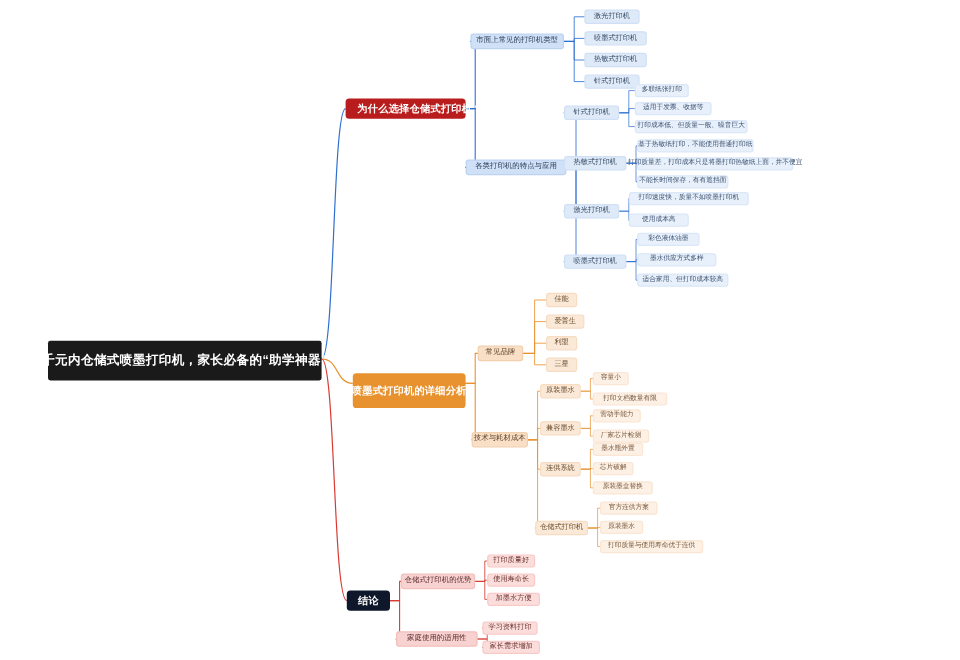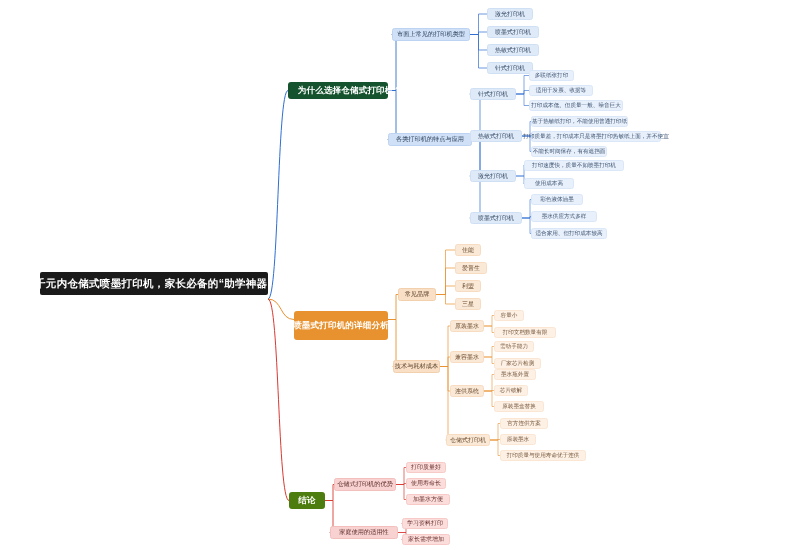--- a/index.html
+++ b/index.html
@@ -27,23 +27,23 @@
     padding:0 10px;height:22px;border-radius:2px;
     letter-spacing:.3px;
   }
 
   
   .n-l1{
     color:#ffffff;font-size:8.5px;font-weight:bold;
     padding:0 8px;height:17px;border-radius:3px;
     letter-spacing:.2px;
   }
-  .c-blue{background:#14532d;padding-left:32px;}
+  .c-blue{background:#b91c1c;padding-left:32px;}
   .c-orange{background:#e8922f;}
-  .c-red{background:#4d7c0f;}
+  .c-red{background:#0f172a;}
 
   
   .n-l2{
     font-size:6.2px;padding:0 5px;height:13px;border-radius:2.5px;
     border:1px solid transparent;
   }
   .blue .n-l2{background:#cfe0f7;color:#2c3f57;border-color:#bcd3f2;}
   .orange .n-l2{background:#f8dfc6;color:#5a4028;border-color:#f2d0ae;}
   .red .n-l2{background:#f7d2d0;color:#5d2b28;border-color:#f2bfbc;}
 
@@ -115,21 +115,21 @@
       <path d="M268,299 C279.55,299 277.45,500.5 289,500.5" fill="none" stroke="#d93a32" stroke-width="1"></path>
       <path d="M325,500.5 H333 V484.5 H334" fill="none" stroke="#d93a32" stroke-width="0.9" stroke-linecap="round" stroke-linejoin="round"></path>
       <path d="M396,484.5 H404 V467.5 H406" fill="none" stroke="#d93a32" stroke-width="0.7" stroke-linecap="round" stroke-linejoin="round"></path>
       <path d="M396,484.5 H404 V483.5 H406" fill="none" stroke="#d93a32" stroke-width="0.7" stroke-linecap="round" stroke-linejoin="round"></path>
       <path d="M396,484.5 H404 V499.5 H406" fill="none" stroke="#d93a32" stroke-width="0.7" stroke-linecap="round" stroke-linejoin="round"></path>
       <path d="M325,500.5 H333 V532.5 H330" fill="none" stroke="#d93a32" stroke-width="0.9" stroke-linecap="round" stroke-linejoin="round"></path>
       <path d="M398,532.5 H406 V523.5 H402" fill="none" stroke="#d93a32" stroke-width="0.7" stroke-linecap="round" stroke-linejoin="round"></path>
       <path d="M398,532.5 H406 V539.5 H402" fill="none" stroke="#d93a32" stroke-width="0.7" stroke-linecap="round" stroke-linejoin="round"></path>
     </svg>
   <div id="nodes">
-      <div class="node n-root" style="left: 40px; top: 272px; width: 228px; height: 23px;">千元内仓储式喷墨打印机，家长必备的“助学神器”</div>
+      <div class="node n-root" style="left: 40px; top: 284px; width: 228px; height: 33px;">千元内仓储式喷墨打印机，家长必备的“助学神器”</div>
       <div class="blue">
         <div class="node n-l1 c-blue" style="left: 288px; top: 82px; width: 100px; height: 17px;">为什么选择仓储式打印机？</div>
         <div class="node n-l2" style="left: 392px; top: 28px; width: 78px; height: 13px;">市面上常见的打印机类型</div>
         <div class="node n-l3" style="left: 487px; top: 8px; width: 46px; height: 12px;">激光打印机</div>
         <div class="node n-l3" style="left: 487px; top: 26px; width: 52px; height: 12px;">喷墨式打印机</div>
         <div class="node n-l3" style="left: 487px; top: 44px; width: 52px; height: 12px;">热敏式打印机</div>
         <div class="node n-l3" style="left: 487px; top: 62px; width: 46px; height: 12px;">针式打印机</div>
         <div class="node n-l2" style="left: 388px; top: 133px; width: 84px; height: 13px;">各类打印机的特点与应用</div>
         <div class="node n-l3" style="left: 470px; top: 88px; width: 46px; height: 12px;">针式打印机</div>
         <div class="node n-l4" style="left: 529px; top: 70px; width: 45px; height: 11px;">多联纸张打印</div>

